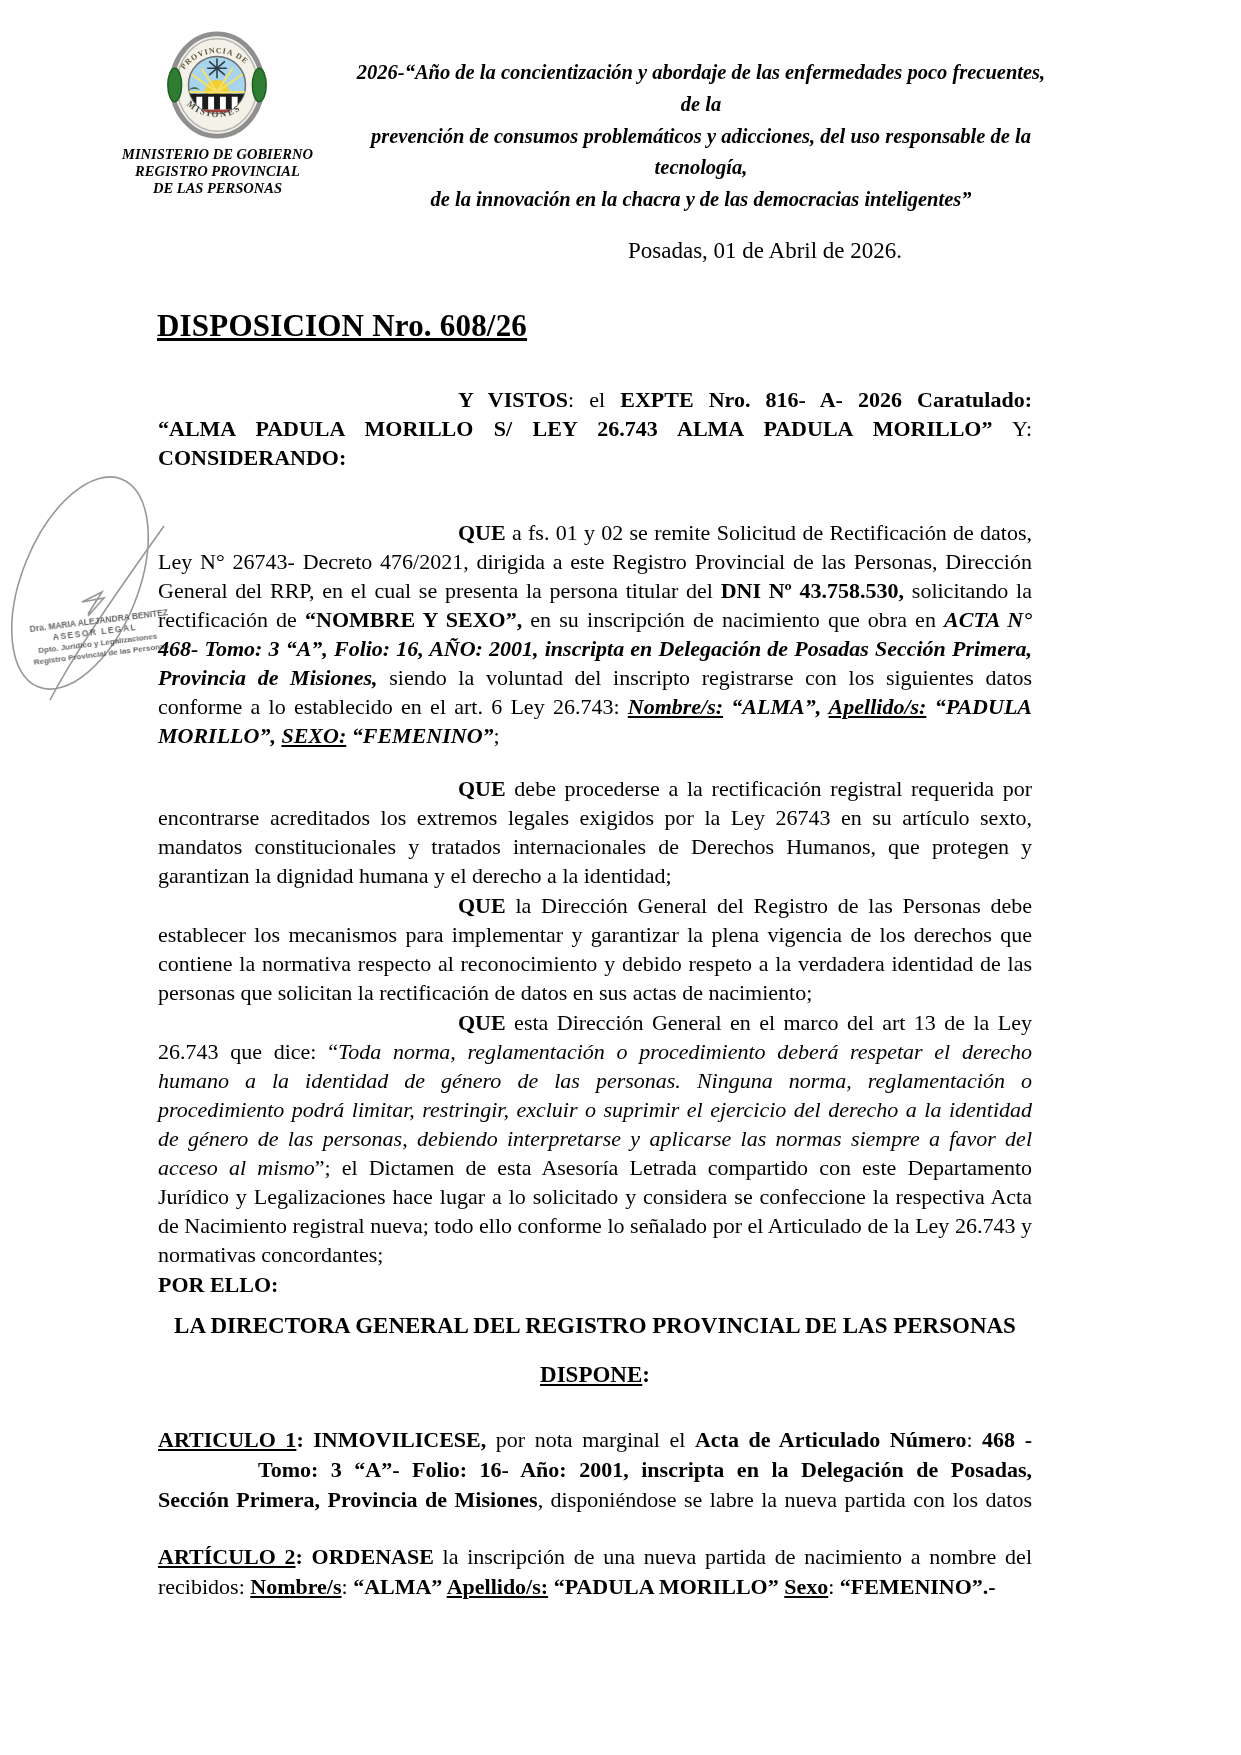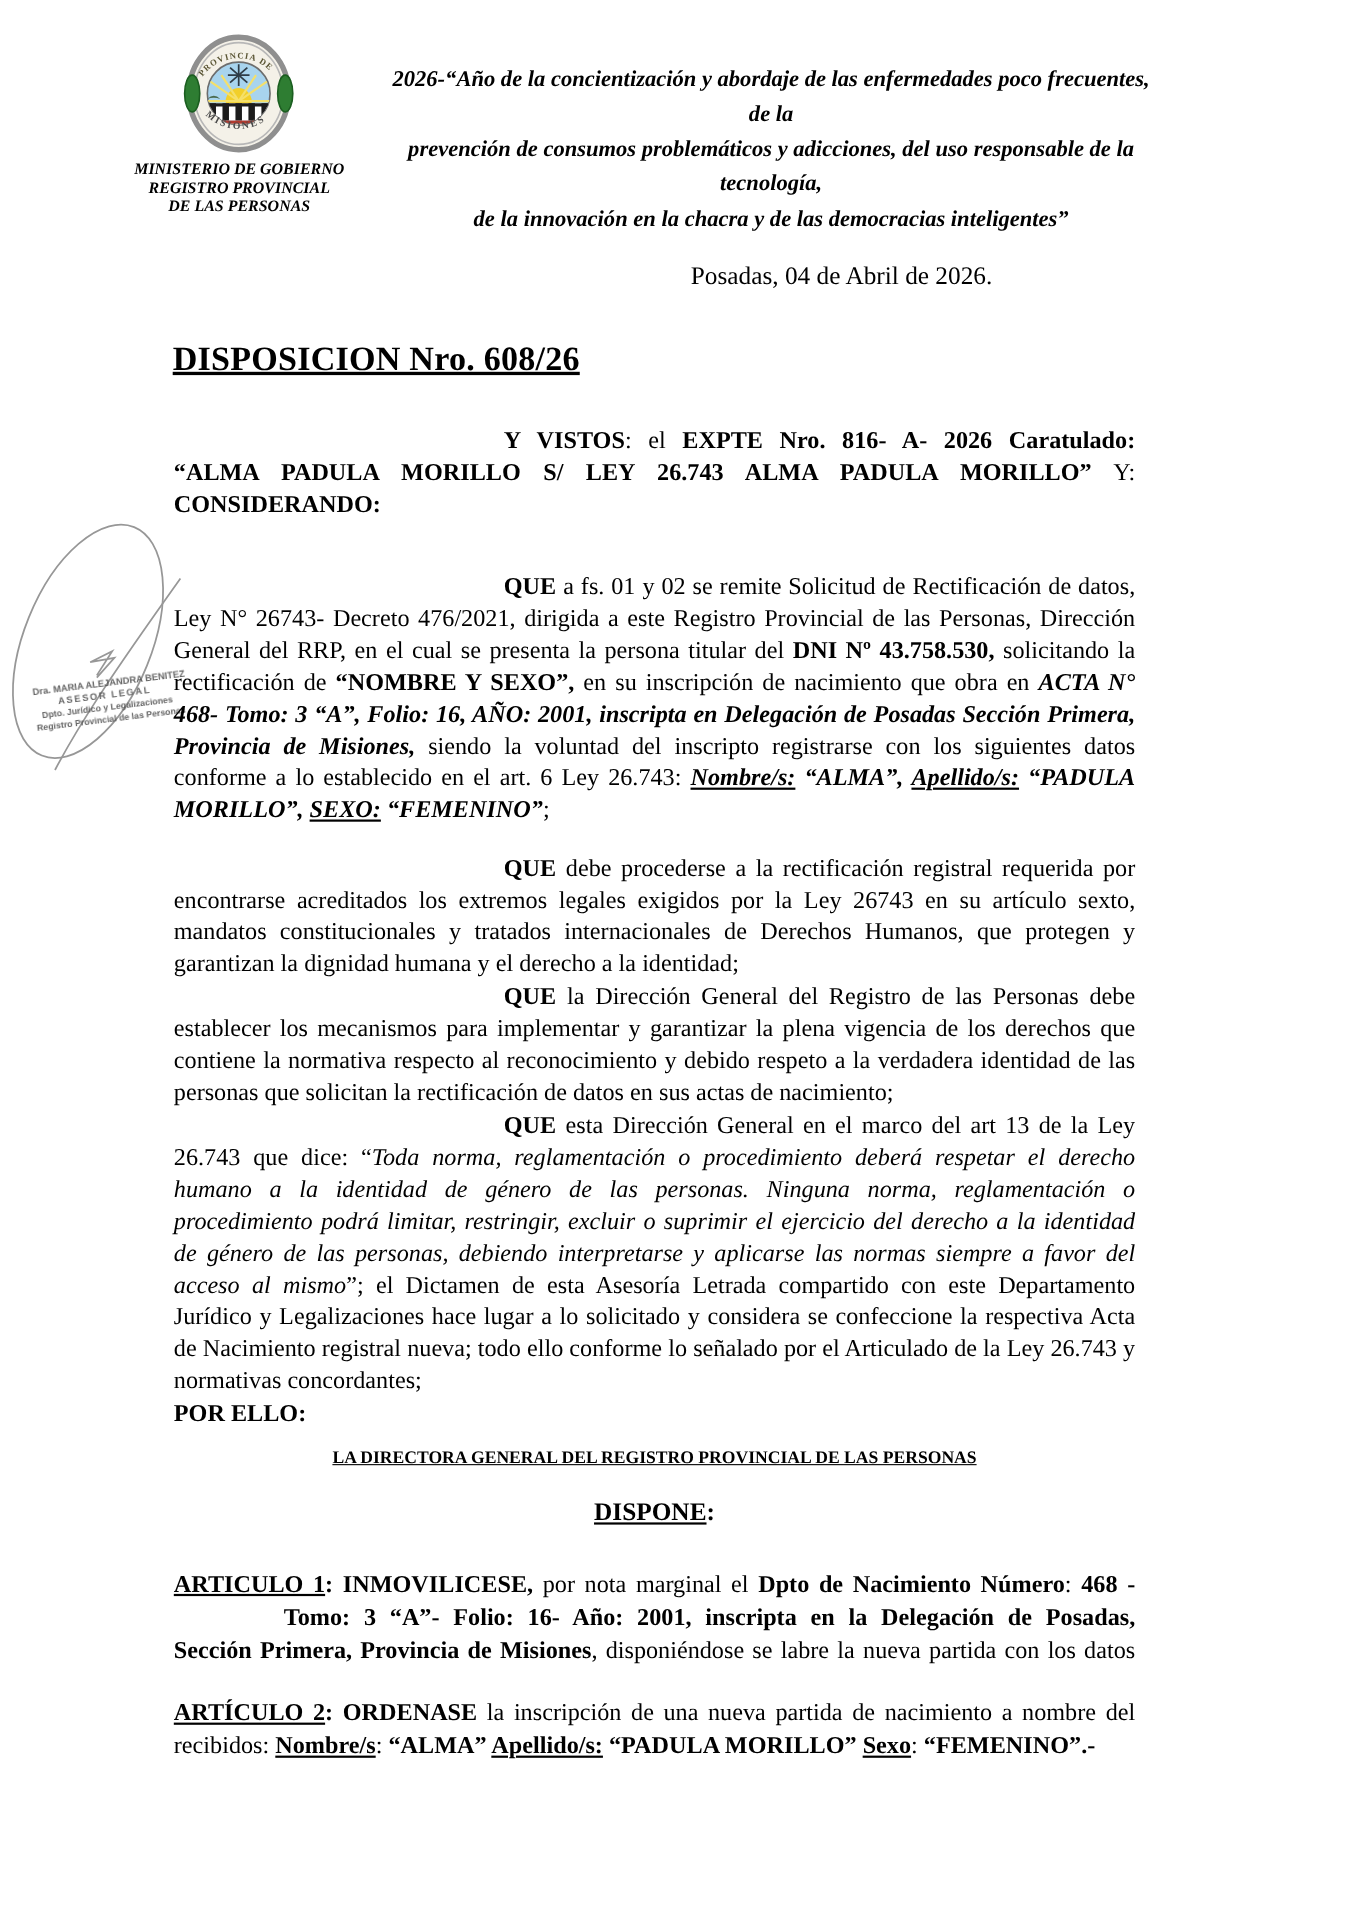--- a/index.html
+++ b/index.html
@@ -25,22 +25,22 @@
   
   .signature{position:absolute;left:2px;top:438px;width:180px;height:280px;pointer-events:none;}
   
   .flow{position:absolute;left:157px;top:384px;width:876px;font-size:22px;line-height:29px;text-align:justify;}
   .flow p{margin:1px;}
   .ind{text-indent:300px;}
   .mt-que1{margin-top:46px !important;}
   .mt-que2{margin-top:24px !important;}
   .por-ello{font-weight:bold;text-align:left;}
   .h-directora{
-    margin-top:12px !important;text-align:right;font-weight:bold;font-size:16px;
-    text-decoration:underline;text-align-last:center;
+    margin-top:12px !important;text-align:right;font-weight:bold;font-size:23px;
+    text-align-last:center;
   }
   .h-dispone{margin-top:20px !important;text-align:center;font-weight:bold;font-size:23px;text-align-last:center;}
   .h-dispone .w{text-decoration:underline;}
   .art{margin-top:36px !important;}
   .art2{margin-top:28px !important;}
   .aline{text-align:justify;text-align-last:justify;}
   .aline-ind{padding-left:100px;}
   .aline-left{text-align:left;text-align-last:left;}
   
   .r{font-weight:normal;font-style:normal;}
@@ -110,21 +110,21 @@
     <div>REGISTRO PROVINCIAL</div>
     <div>DE LAS PERSONAS</div>
   </div>
 
   <div class="motto">
     <div>2026-“Año de la concientización y abordaje de las enfermedades poco frecuentes, de la</div>
     <div>prevención de consumos problemáticos y adicciones, del uso responsable de la tecnología,</div>
     <div>de la innovación en la chacra y de las democracias inteligentes”</div>
   </div>
 
-  <div class="date-line">Posadas, 04 de Abril de 2026.</div>
+  <div class="date-line">Posadas, 01 de Abril de 2026.</div>
 
   <div class="dispo-title">DISPOSICION Nro. 608/26</div>
 
   <svg class="signature" viewBox="0 0 180 280" aria-hidden="true">
     <g fill="none" stroke="#8c8c8c" stroke-width="1.6" opacity="0.9">
       <ellipse cx="78" cy="145" rx="58" ry="112" transform="rotate(22 78 145)"></ellipse>
       <path d="M48 262 C 70 220, 100 175, 162 88"></path>
       <path d="M86 176 l14 -22 l-20 10 l22 -4 l-16 18"></path>
     </g>
     <g transform="translate(28,194) rotate(-7)" font-family="Liberation Sans, sans-serif" font-weight="bold" fill="#4a4a4a" opacity="0.85" style="filter:blur(.3px)">
@@ -140,21 +140,21 @@
     <p class="ind mt-que1"><span class="b">QUE</span><span class="r"> a fs. 01 y 02 se remite Solicitud de Rectificación de datos, Ley N° 26743- Decreto 476/2021, dirigida a este Registro Provincial de las Personas, Dirección General del RRP, en el cual se presenta la persona titular del </span><span class="b">DNI Nº 43.758.530,</span><span class="r"> solicitando la rectificación de </span><span class="b">“NOMBRE Y SEXO”,</span><span class="r"> en su inscripción de nacimiento que obra en </span><span class="bi">ACTA N° 468- Tomo: 3 “A”, Folio: 16, AÑO: 2001, inscripta en Delegación de Posadas Sección Primera, Provincia de Misiones,</span><span class="r"> siendo la voluntad del inscripto registrarse con los siguientes datos conforme a lo establecido en el art. 6 Ley 26.743: </span><span class="biu">Nombre/s:</span><span class="bi"> “ALMA”, </span><span class="biu">Apellido/s:</span><span class="bi"> “PADULA MORILLO”, </span><span class="biu">SEXO:</span><span class="bi"> “FEMENINO”</span><span class="r">;</span></p>
     <p class="ind mt-que2"><span class="b">QUE</span><span class="r"> debe procederse a la rectificación registral requerida por encontrarse acreditados los extremos legales exigidos por la Ley 26743 en su artículo sexto, mandatos constitucionales y tratados internacionales de Derechos Humanos, que protegen y garantizan la dignidad humana y el derecho a la identidad;</span></p>
     <p class="ind"><span class="b">QUE</span><span class="r"> la Dirección General del Registro de las Personas debe establecer los mecanismos para implementar y garantizar la plena vigencia de los derechos que contiene la normativa respecto al reconocimiento y debido respeto a la verdadera identidad de las personas que solicitan la rectificación de datos en sus actas de nacimiento;</span></p>
     <p class="ind"><span class="b">QUE</span><span class="r"> esta Dirección General en el marco del art 13 de la Ley 26.743 que dice: “</span><span class="i">Toda norma, reglamentación o procedimiento deberá respetar el derecho humano a la identidad de género de las personas. Ninguna norma, reglamentación o procedimiento podrá limitar, restringir, excluir o suprimir el ejercicio del derecho a la identidad de género de las personas, debiendo interpretarse y aplicarse las normas siempre a favor del acceso al mismo</span><span class="r">”; el Dictamen de esta Asesoría Letrada compartido con este Departamento Jurídico y Legalizaciones hace lugar a lo solicitado y considera se confeccione la respectiva Acta de Nacimiento registral nueva; todo ello conforme lo señalado por el Articulado de la Ley 26.743 y normativas concordantes;</span></p>
     <p class="por-ello">POR ELLO:</p>
 
     <p class="h-directora">LA  DIRECTORA GENERAL DEL REGISTRO PROVINCIAL DE LAS PERSONAS</p>
     <p class="h-dispone"><span class="w">DISPONE</span><span>:</span></p>
 
     <div class="art">
-      <p class="aline"><span class="bu">ARTICULO 1</span><span class="b">: INMOVILICESE,</span><span class="r"> por nota marginal el </span><span class="b">Dpto de Nacimiento Número</span><span class="r">: </span><span class="b">468 -</span></p>
+      <p class="aline"><span class="bu">ARTICULO 1</span><span class="b">: INMOVILICESE,</span><span class="r"> por nota marginal el </span><span class="b">Acta de Articulado Número</span><span class="r">: </span><span class="b">468 -</span></p>
       <p class="aline aline-ind b">Tomo: 3 “A”- Folio: 16- Año: 2001, inscripta en la Delegación de Posadas,</p>
       <p class="aline"><span class="b">Sección Primera, Provincia de Misiones</span><span class="r">, disponiéndose se labre la nueva partida con los datos</span></p>
     </div>
 
     <div class="art2">
       <p class="aline"><span class="bu">ARTÍCULO 2</span><span class="b">: ORDENASE</span><span class="r"> la inscripción de una nueva partida de nacimiento a nombre del</span></p>
       <p class="aline-left"><span class="r">recibidos: </span><span class="bu">Nombre/s</span><span class="r">: </span><span class="b">“ALMA” </span><span class="bu">Apellido/s:</span><span class="b"> “PADULA MORILLO” </span><span class="bu">Sexo</span><span class="r">: </span><span class="b">“FEMENINO”.-</span></p>
     </div>
   </div>
 

